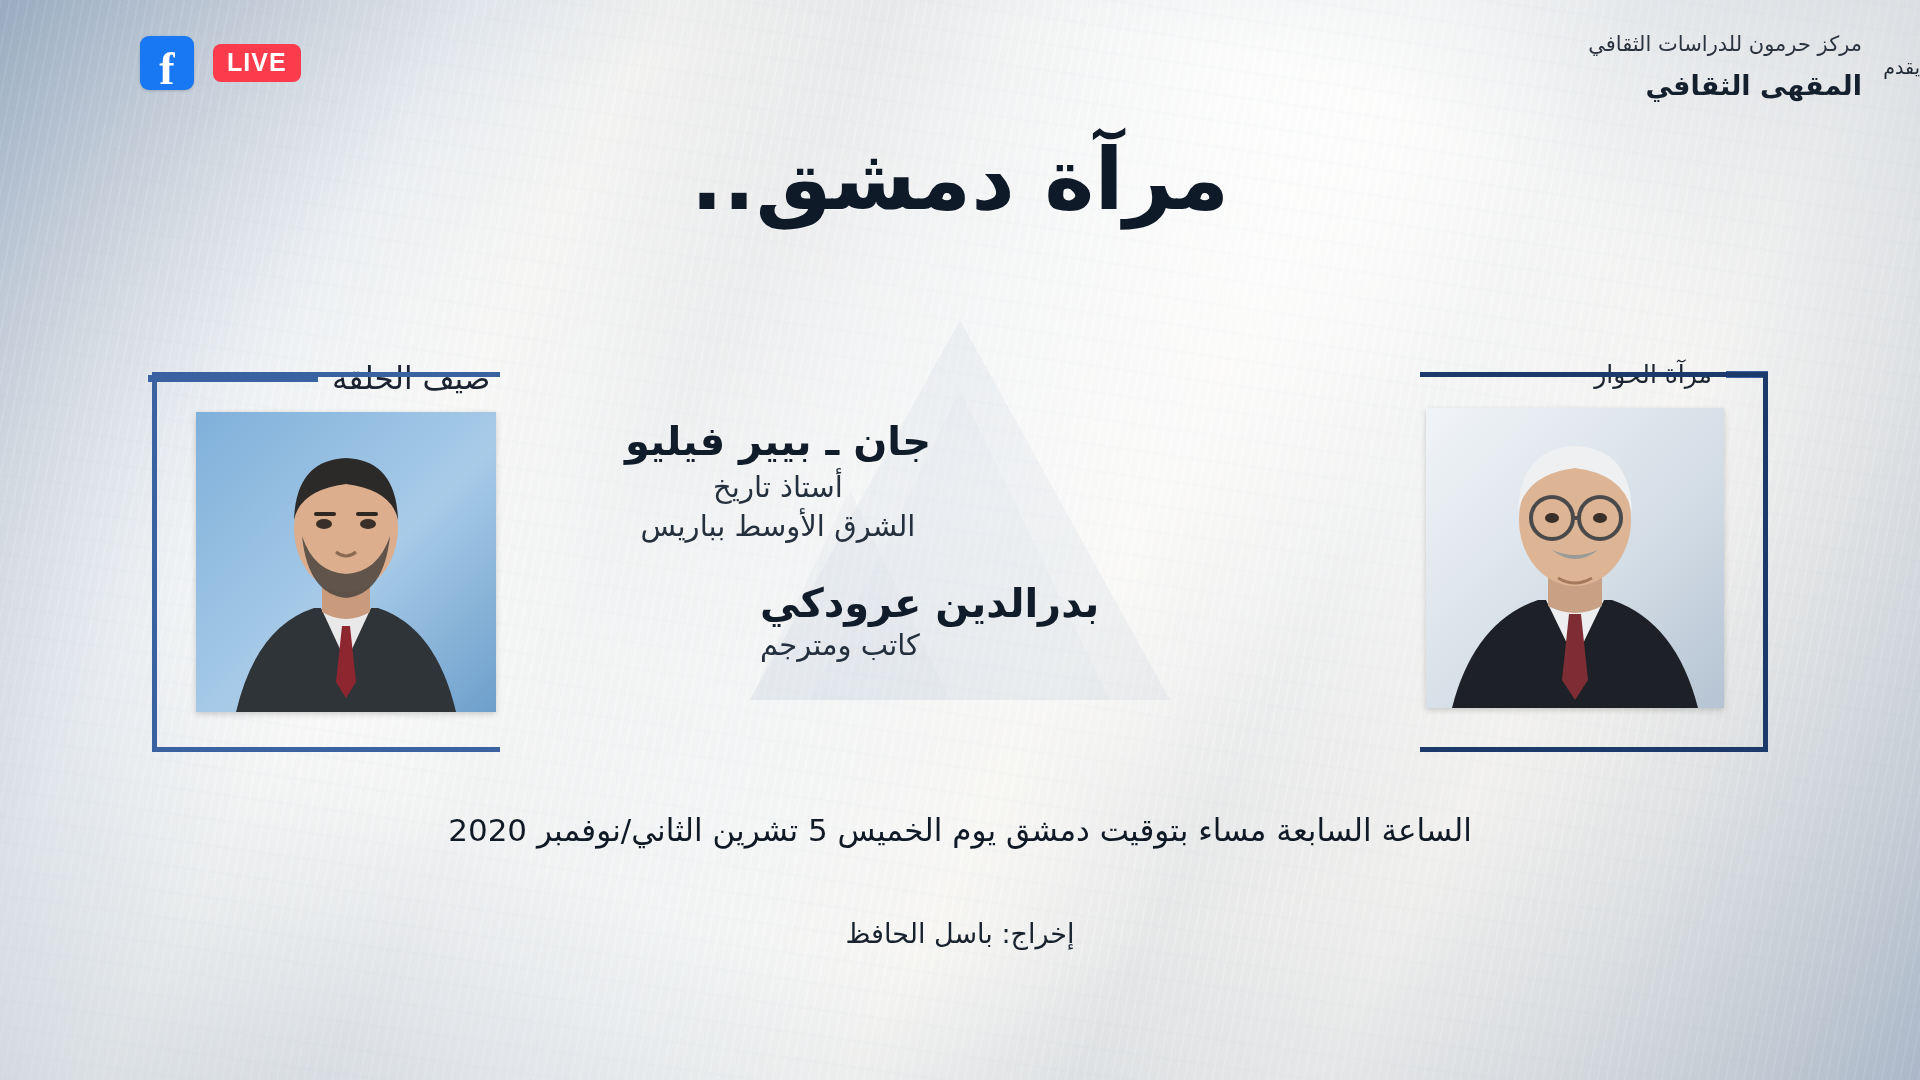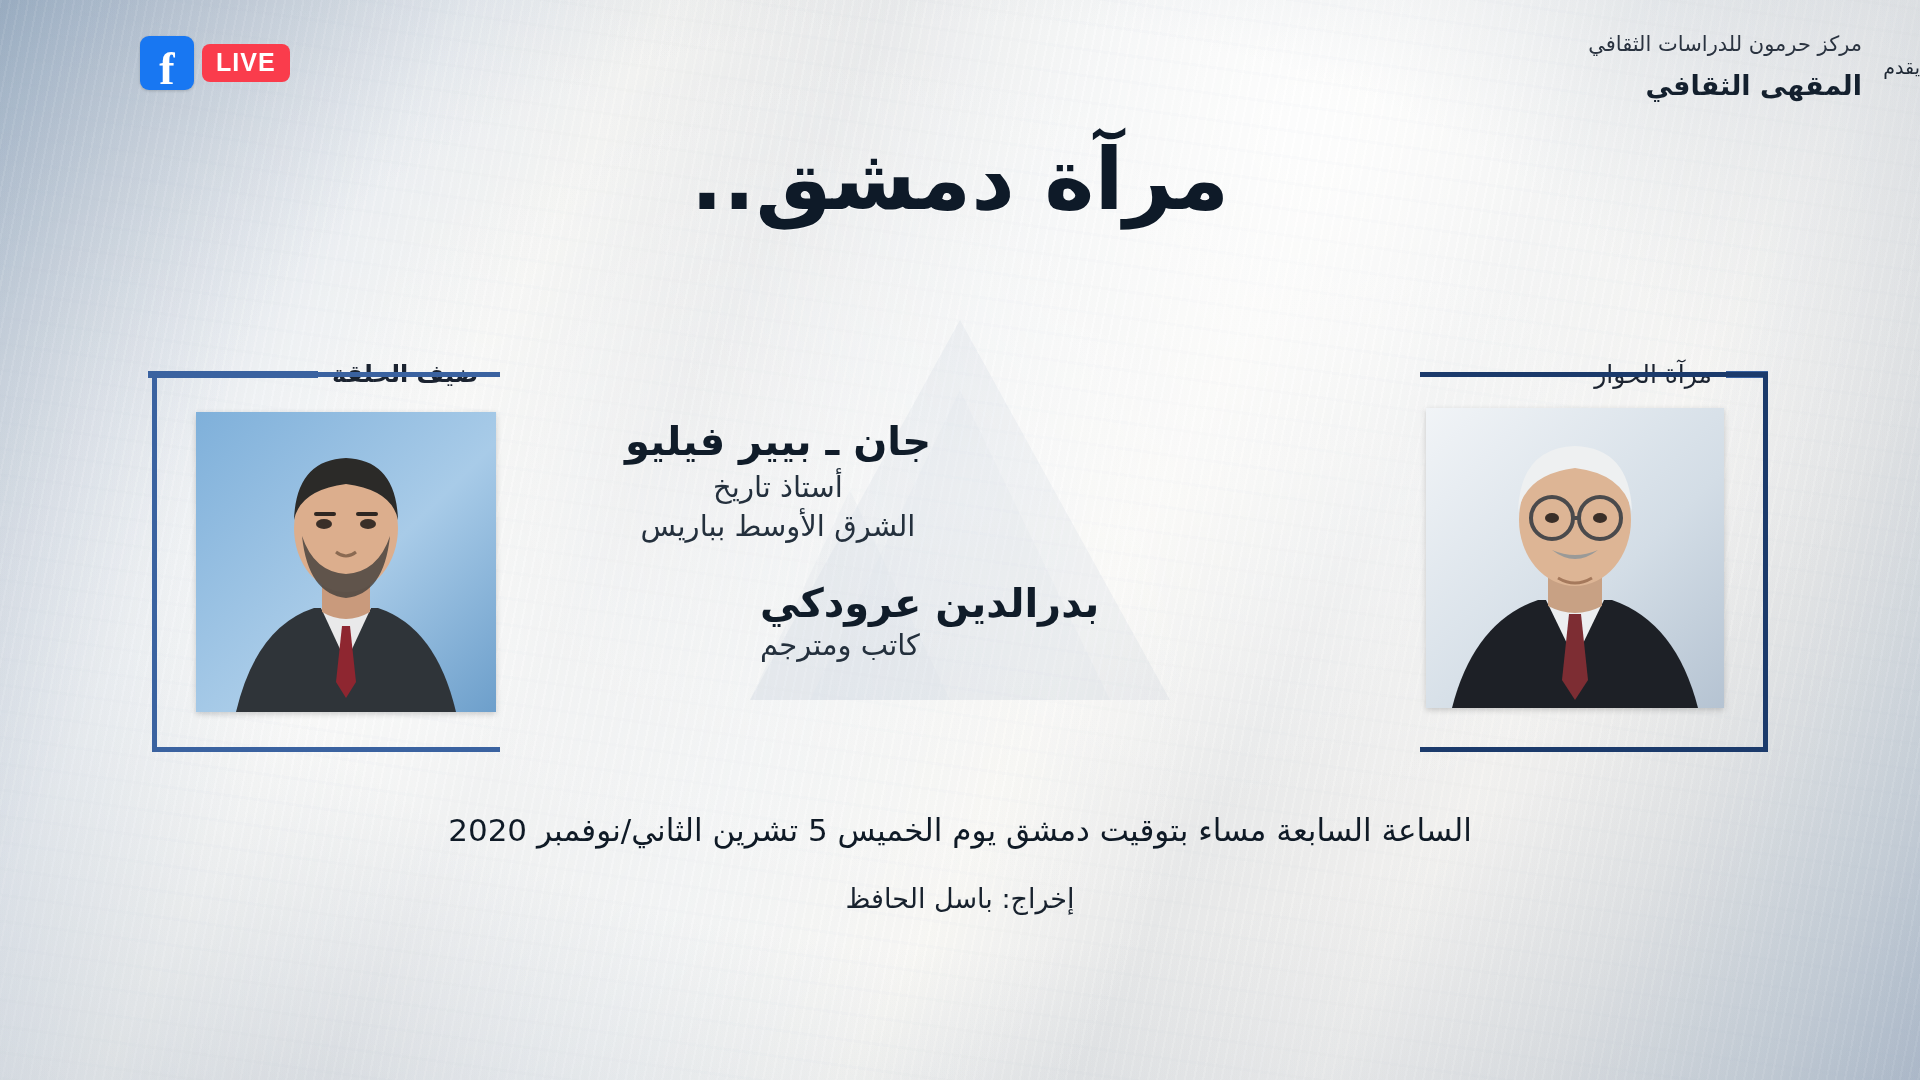--- a/index.html
+++ b/index.html
@@ -67,21 +67,21 @@
   }
   .fb-mark span {
     color: #fff; font-weight: bold; font-size: 46px; line-height: 1;
     font-family: "Liberation Serif", serif;
     transform: translateY(2px);
   }
   .live-pill {
     background: #FA3C4C; color: #fff;
     font-family: "Liberation Sans", sans-serif;
     font-weight: bold; font-size: 25px; letter-spacing: 1px;
-    padding: 6px 14px 7px; border-radius: 8px; line-height: 1;
+    padding: 6px 14px 7px; border-radius: 8px; line-height: 1; margin-left: 11px;
   }
 
   
   .org {
     position: absolute; right: 58px; top: 32px;
     text-align: right;
   }
   .org-line1 { font-size: 21px; color: #2a3340; letter-spacing: .2px; }
   .org-line2 { font-size: 27px; color: #14202e; font-weight: bold; margin-top: 14px; }
 
@@ -97,21 +97,21 @@
     letter-spacing: -1px;
     text-shadow: 0 1px 0 rgba(255,255,255,.6);
   }
 
   
   .guest-label {
     position: absolute; left: 148px; top: 360px;
     display: flex; align-items: center; gap: 14px;
     direction: rtl;
   }
-  .guest-label .txt { font-size: 24px; color: #1b2330; font-weight: bold; }
+  .guest-label .txt { font-size: 31px; color: #1b2330; }
   .rule { height: 7px; background: #3a62a0; }
   .rule-guest { width: 170px; }
 
   .frame-guest {
     position: absolute; left: 152px; top: 372px;
     width: 348px; height: 380px;
     border: 5px solid #3a62a0;
     border-right: none;
   }
   .photo-guest {
@@ -158,21 +158,21 @@
   }
   .host-name { font-size: 40px; font-weight: bold; color: #101c29; }
   .host-role { font-size: 29px; color: #24303d; margin-top: 2px; }
 
   
   .datetime {
     position: absolute; left: 0; right: 0; top: 812px;
     text-align: center; font-size: 31px; color: #0f1a26;
   }
   .director {
-    position: absolute; left: 0; right: 0; top: 883px;
+    position: absolute; left: 0; right: 0; top: 918px;
     text-align: center; font-size: 27px; color: #18222e;
   }
 </style>
 </head>
 <body>
 
 <div class="stage">
   <div class="tex"></div>
 
   <svg class="watermark" viewBox="0 0 520 440">

